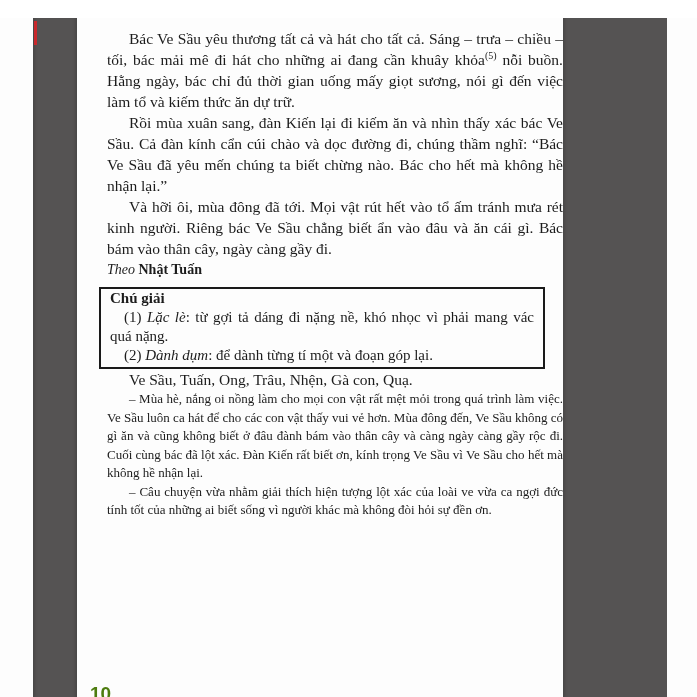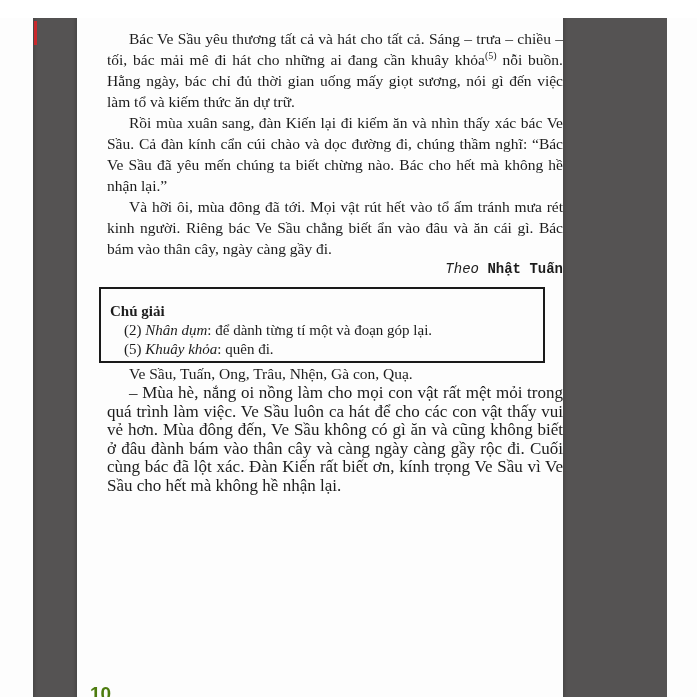--- a/index.html
+++ b/index.html
@@ -37,42 +37,42 @@
     position: absolute; left: 107px; top: 10px; width: 456px;
     font-size: 15.5px; line-height: 21px; text-align: justify;
   }
 
   .content p { margin: 0; }
   .indent { text-indent: 22px; }
 
   sup { font-size: 10px; line-height: 0; }
 
   .attribution {
-    text-align: right; margin: 1px 0 0 0 !important;
-    font-family: Liberation Mono, monospace;
+    margin: 1px 0 0 0 !important;
+    font-family: Liberation Serif, serif;
     font-size: 14px; line-height: 19px;
   }
   .attribution .theo { font-style: italic; }
   .attribution .author { font-weight: bold; }
 
   .glossary-box {
     margin: 8px 0 0 -8px; width: 424px;
     border: 2px solid #1a1a1a;
-    padding: 13px 9px 2px 9px;
+    padding: 0 9px 2px 9px;
     font-size: 15px; line-height: 19px; text-align: justify;
   }
   .glossary-title { font-weight: bold; text-indent: 0; }
   .gloss-entry { text-indent: 14px; }
   .gloss-entry .term { font-style: italic; }
 
   .heading { font-weight: bold; text-indent: 22px; }
   .mt { margin-top: 12px !important; }
   .animals-line { text-indent: 22px; }
 
-  .s3para { font-size: 17px; line-height: 18.5px; text-indent: 22px; }
+  .s3para { font-size: 13px; line-height: 18.5px; text-indent: 22px; }
 
   .page-number {
     position: absolute; left: 90px; top: 665px;
     font-family: "Liberation Sans", "DejaVu Sans", sans-serif;
     font-weight: bold; font-size: 19px; color: #4d7c0f;
   }
 </style>
 </head>
 <body>
 
@@ -89,25 +89,26 @@
     <p class="indent"><span>Bác Ve Sầu yêu thương tất cả và hát cho tất cả. Sáng – trưa – chiều – tối, bác mải mê đi hát cho những ai đang cần khuây khỏa</span><sup>(5)</sup><span> nỗi buồn. Hằng ngày, bác chỉ đủ thời gian uống mấy giọt sương, nói gì đến việc làm tổ và kiếm thức ăn dự trữ.</span></p>
 
     <p class="indent">Rồi mùa xuân sang, đàn Kiến lại đi kiếm ăn và nhìn thấy xác bác Ve Sầu. Cả đàn kính cẩn cúi chào và dọc đường đi, chúng thầm nghĩ: “Bác Ve Sầu đã yêu mến chúng ta biết chừng nào. Bác cho hết mà không hề nhận lại.”</p>
 
     <p class="indent">Và hỡi ôi, mùa đông đã tới. Mọi vật rút hết vào tổ ấm tránh mưa rét kinh người. Riêng bác Ve Sầu chẳng biết ẩn vào đâu và ăn cái gì. Bác bám vào thân cây, ngày càng gầy đi.</p>
 
     <p class="attribution"><span class="theo">Theo</span> <span class="author">Nhật Tuấn</span></p>
 
     <div class="glossary-box">
       <p class="glossary-title">Chú giải</p>
-      <p class="gloss-entry"><span>(2)</span> <span class="term">Nhân dụm</span><span>: để dành từng tí một và đoạn góp lại.</span></p>
-      <p class="gloss-entry"><span>(5)</span> <span class="term">Khuây khỏa</span><span>: quên đi.</span></p>
+      <p class="gloss-entry"><span>(1)</span> <span class="term">Lặc lè</span><span>: từ gợi tả dáng đi nặng nề, khó nhọc vì phải mang vác quá nặng.</span></p>
+      <p class="gloss-entry"><span>(2)</span> <span class="term">Dành dụm</span><span>: để dành từng tí một và đoạn góp lại.</span></p>
     </div>
 
     <p class="animals-line">Ve Sầu, Tuấn, Ong, Trâu, Nhện, Gà con, Quạ.</p>
 
     <p class="s3para">– Mùa hè, nắng oi nồng làm cho mọi con vật rất mệt mỏi trong quá trình làm việc. Ve Sầu luôn ca hát để cho các con vật thấy vui vẻ hơn. Mùa đông đến, Ve Sầu không có gì ăn và cũng không biết ở đâu đành bám vào thân cây và càng ngày càng gầy rộc đi. Cuối cùng bác đã lột xác. Đàn Kiến rất biết ơn, kính trọng Ve Sầu vì Ve Sầu cho hết mà không hề nhận lại.</p>
+    <p class="s3para">– Câu chuyện vừa nhằm giải thích hiện tượng lột xác của loài ve vừa ca ngợi đức tính tốt của những ai biết sống vì người khác mà không đòi hỏi sự đền ơn.</p>
 
   </div>
 
   <div class="page-number">10</div>
 
 </div>
 
 </body></html>

